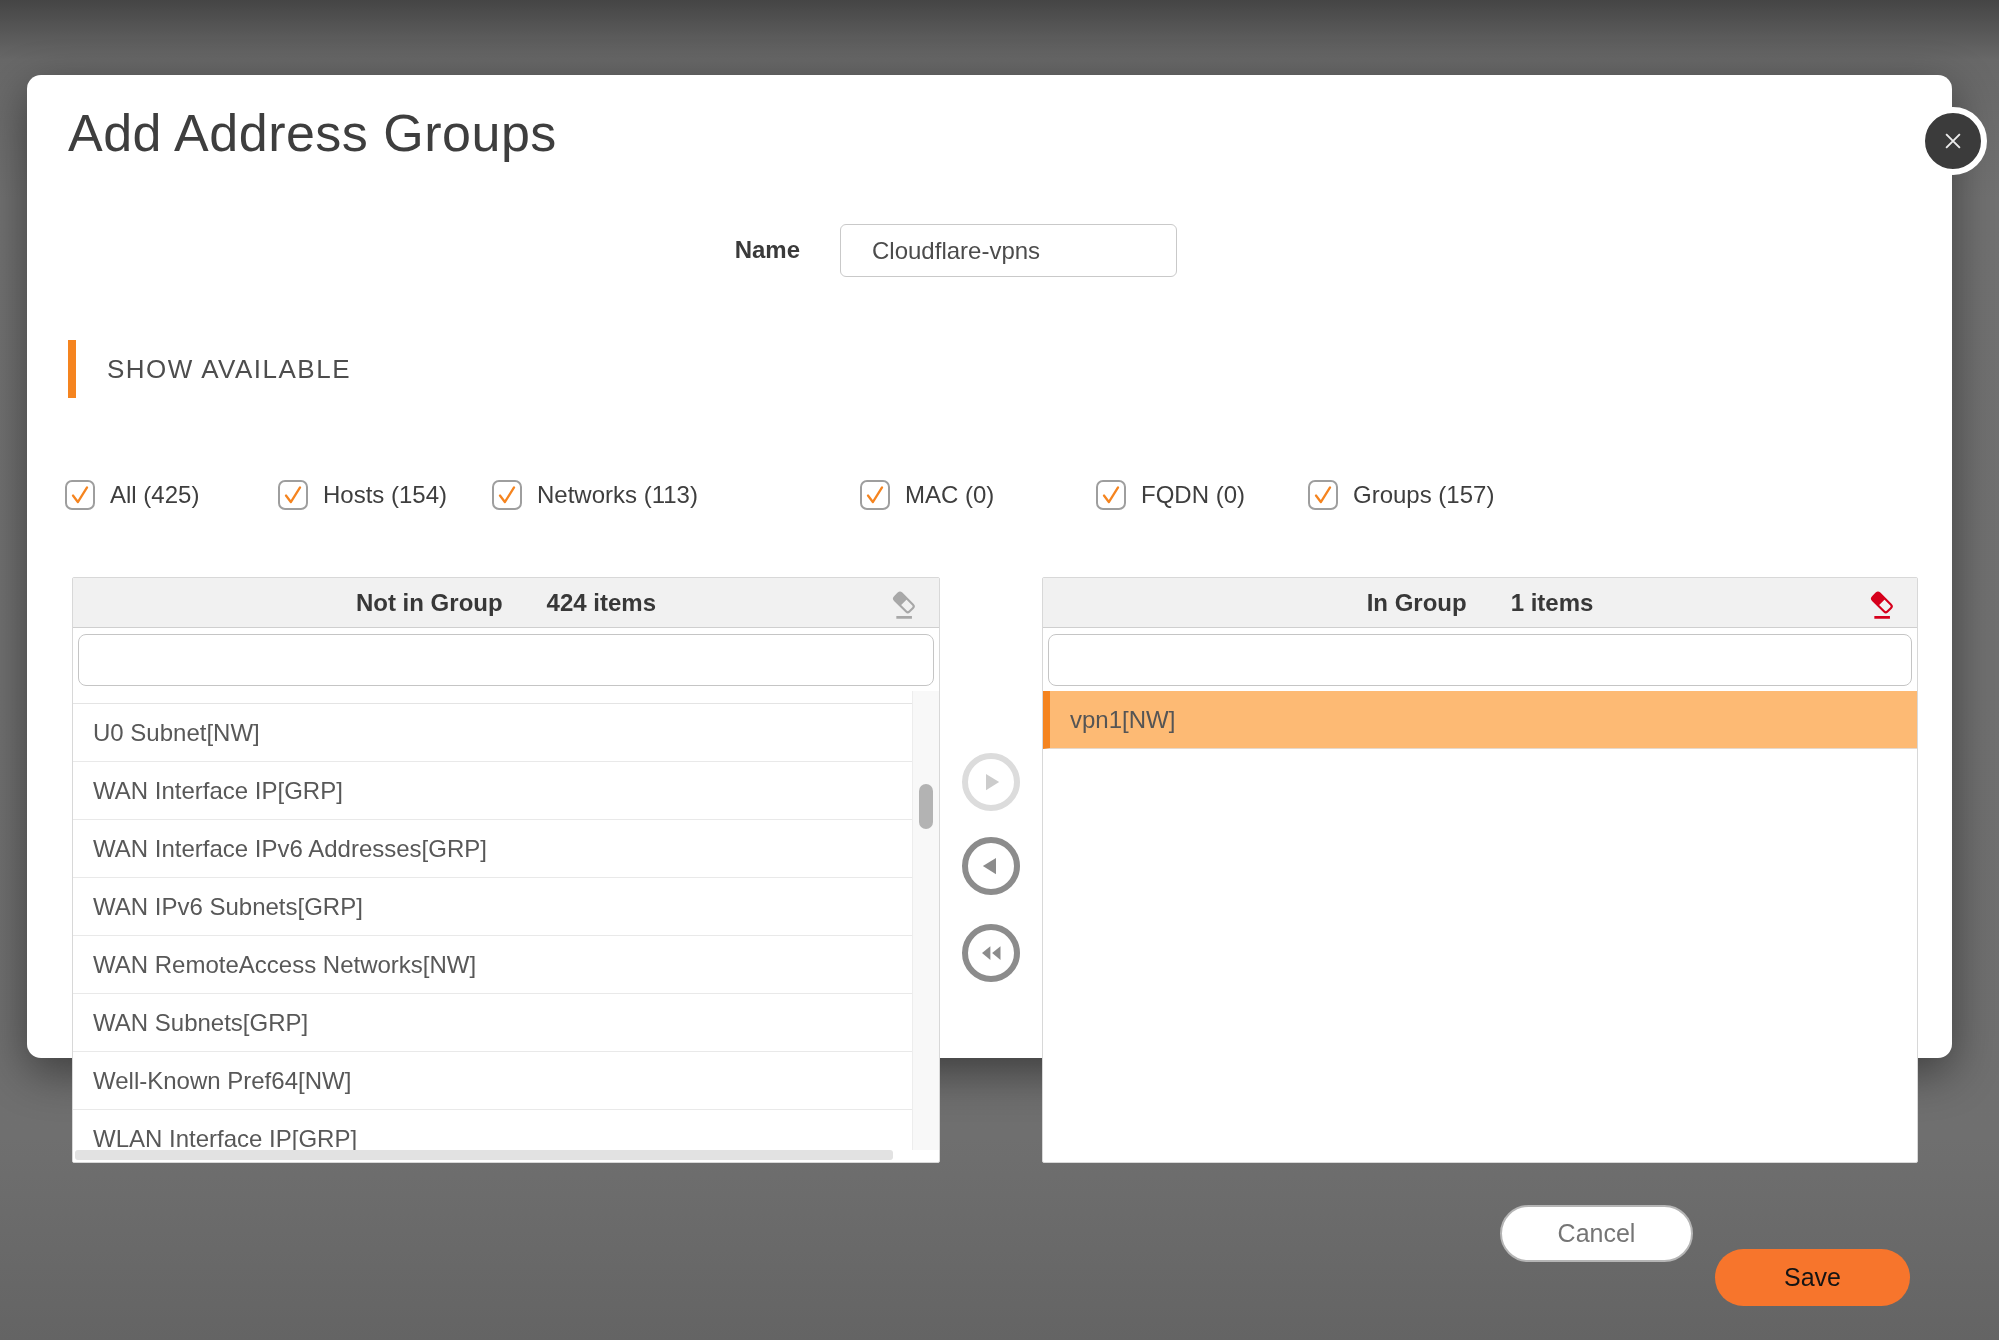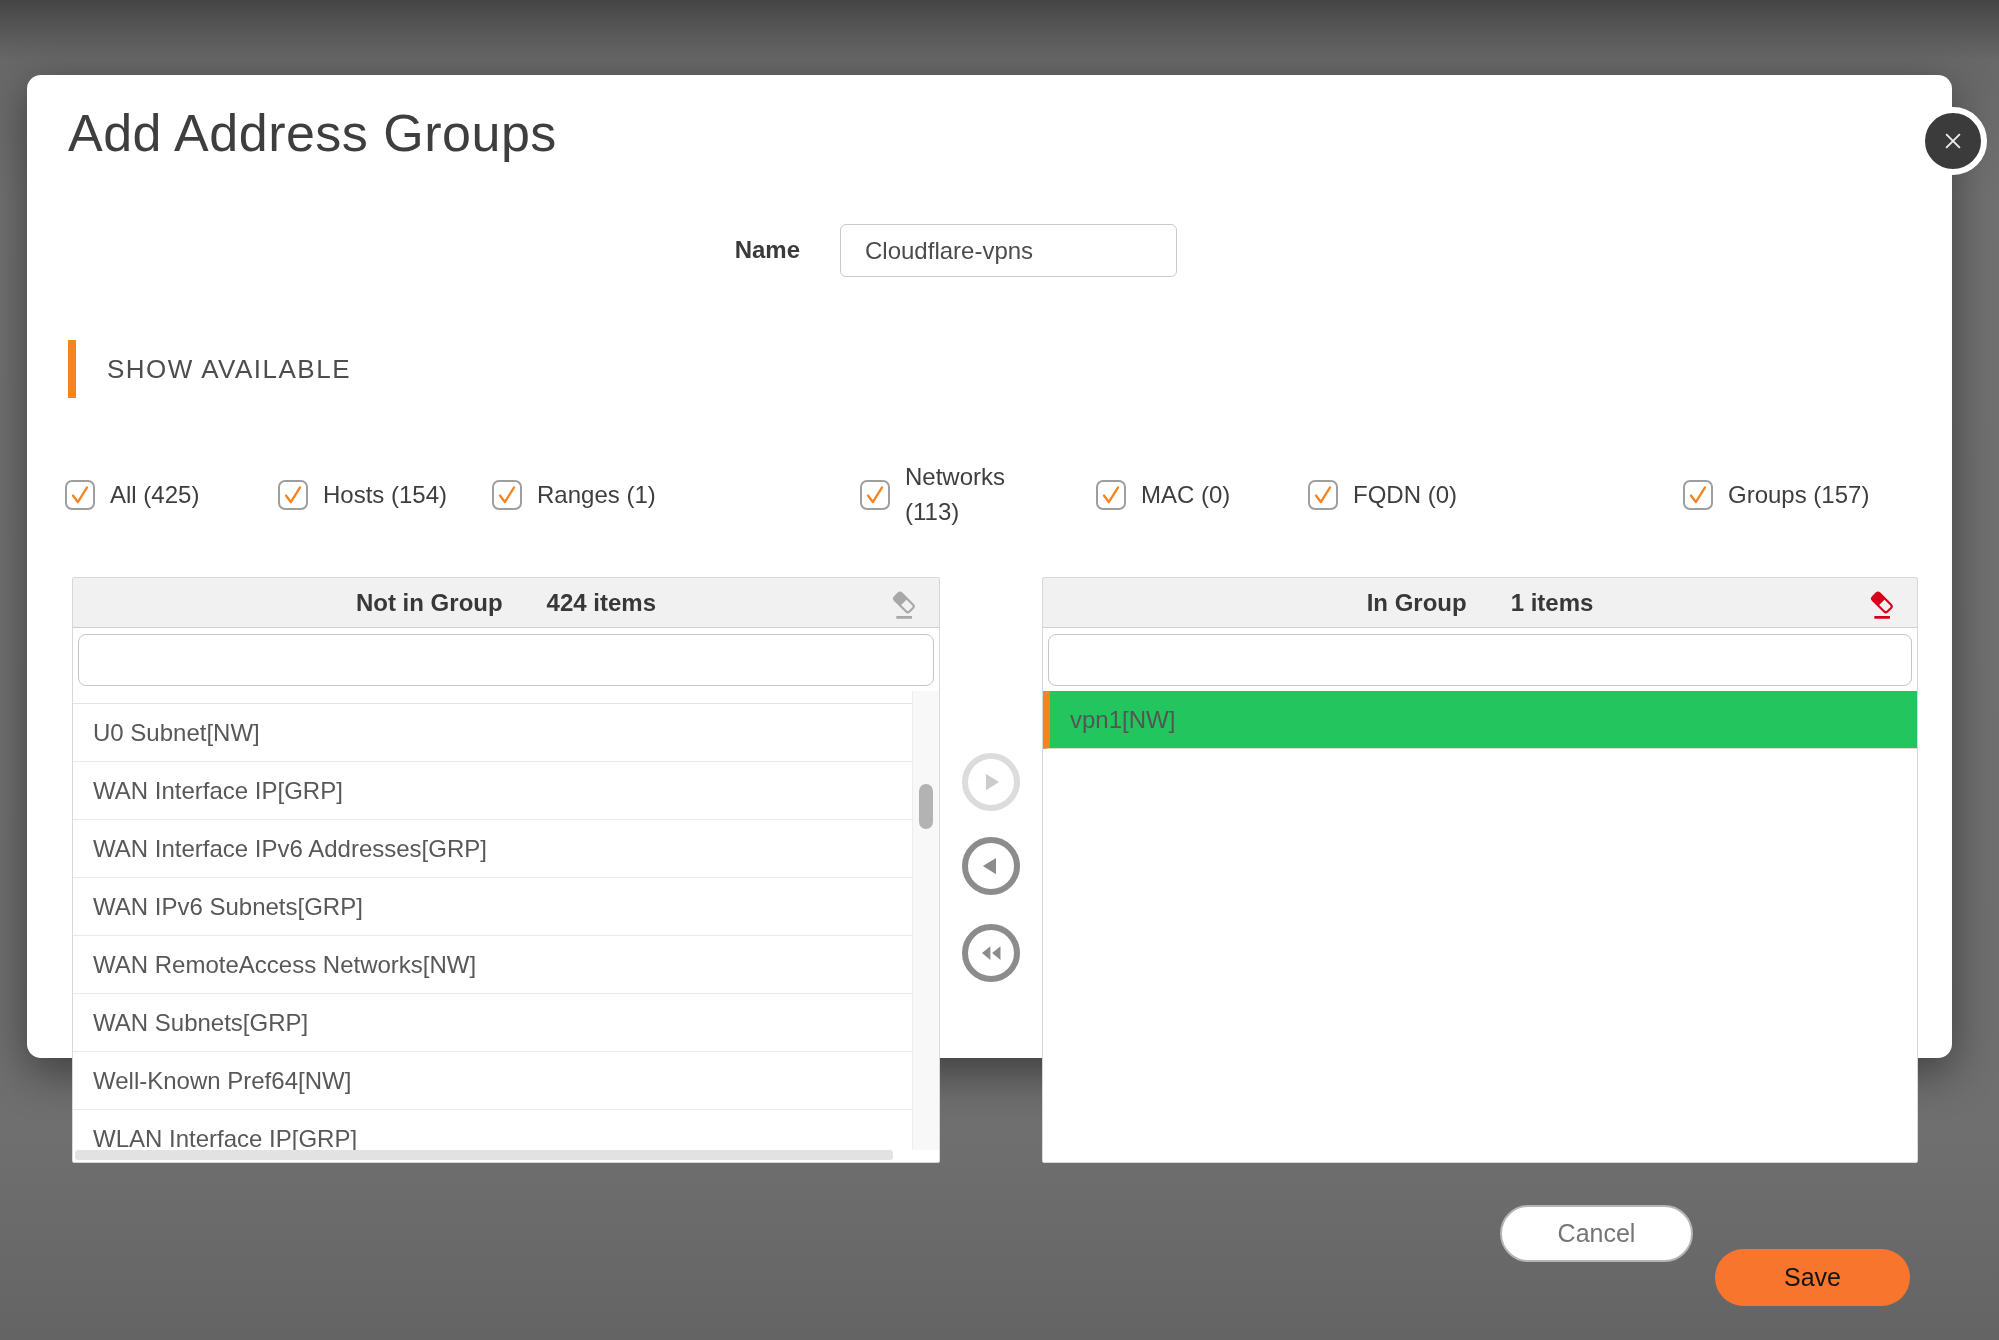--- a/index.html
+++ b/index.html
@@ -28,21 +28,21 @@
     display:flex; align-items:center; justify-content:center; cursor:pointer; padding:0;
   }
 
   
   .name-label {
     position:absolute; left:658px; top:161px; width:115px; text-align:right;
     font-size:24px; font-weight:bold; color:#3a3a3a;
   }
   .name-input {
     position:absolute; left:813px; top:149px; width:337px; height:53px;
-    border:1px solid #c9c9c9; border-radius:6px; padding:0 24px;
+    border:1px solid #c9c9c9; border-radius:6px; padding:0 31px;
     font-size:24px; color:#4c4c4c; font-family:inherit; outline:none; background:#fff;
   }
 
   
   .section-head { position:absolute; left:41px; top:265px; height:58px; display:flex; align-items:center; }
   .accent-bar { width:8px; height:58px; background:#f5841f; margin-right:31px; }
   .section-label { font-size:26px; letter-spacing:1.5px; color:#4d4d4d; }
 
   
   .filters {
@@ -95,21 +95,21 @@
 
   .list { position:relative; }
   .panel-left .list { margin-right:27px; }
   .row-sliver { height:13px; border-bottom:1px solid #e4e4e4; }
   .row {
     height:58px; display:flex; align-items:center; padding-left:20px;
     border-bottom:1px solid #e9e9e9; font-size:24px; color:#585858; cursor:pointer;
     background:#fff;
   }
   .row.selected {
-    background:#22c55e; border-left:7px solid #f5841f; 
+    background:#fdba74; border-left:7px solid #f5841f; 
     border-bottom:1px solid #e5d9cd; color:#555555;
   }
 
   .vscroll {
     position:absolute; right:0; top:113px; bottom:12px; width:27px;
     background:#f8f8f8; border-left:1px solid #ededed;
   }
   .vthumb { position:absolute; left:6px; top:93px; width:14px; height:45px; border-radius:7px; background:#b3b3b3; }
   .hscroll { position:absolute; left:2px; right:29px; bottom:2px; height:10px; }
   .hthumb { width:98%; height:10px; border-radius:3px; background:#e2e2e2; }
@@ -173,28 +173,20 @@
 
         <label class="filter">
           <span class="checkbox">
             <svg class="check" viewBox="0 0 24 24">
               <polyline points="5.5,12.5 10,18.5 18.5,5" fill="none" stroke="#f5841f" stroke-width="2.1" stroke-linecap="round" stroke-linejoin="round"></polyline>
             </svg>
           </span>
           <span class="filter-label">Hosts (154)</span>
         </label>
 
-        <label class="filter">
-          <span class="checkbox">
-            <svg class="check" viewBox="0 0 24 24">
-              <polyline points="5.5,12.5 10,18.5 18.5,5" fill="none" stroke="#f5841f" stroke-width="2.1" stroke-linecap="round" stroke-linejoin="round"></polyline>
-            </svg>
-          </span>
-          <span class="filter-label">Ranges (1)</span>
-        </label>
 
         <label class="filter">
           <span class="checkbox">
             <svg class="check" viewBox="0 0 24 24">
               <polyline points="5.5,12.5 10,18.5 18.5,5" fill="none" stroke="#f5841f" stroke-width="2.1" stroke-linecap="round" stroke-linejoin="round"></polyline>
             </svg>
           </span>
           <span class="filter-label">Networks (113)</span>
         </label>
 

